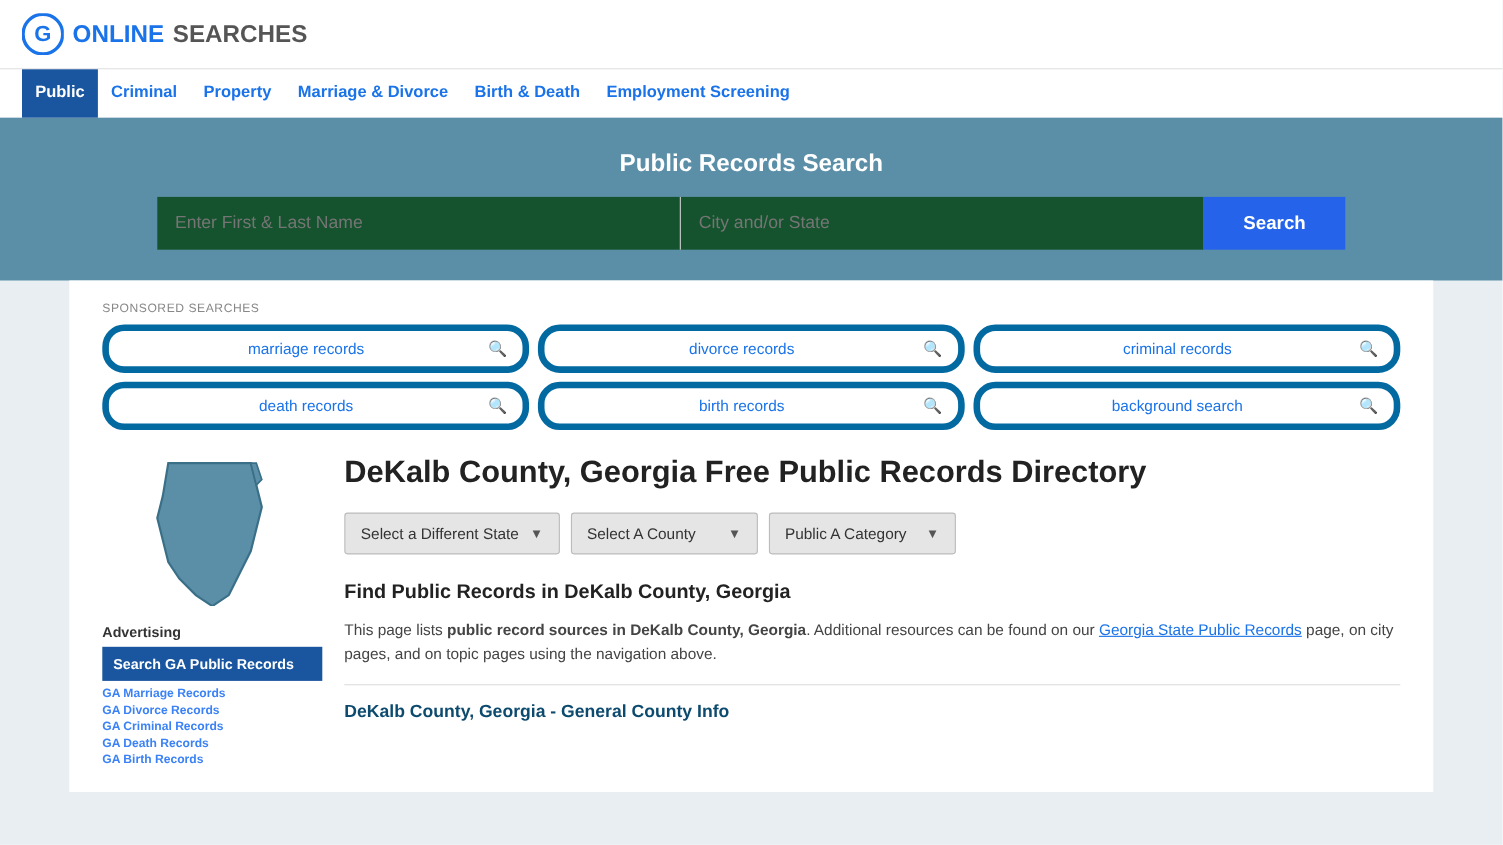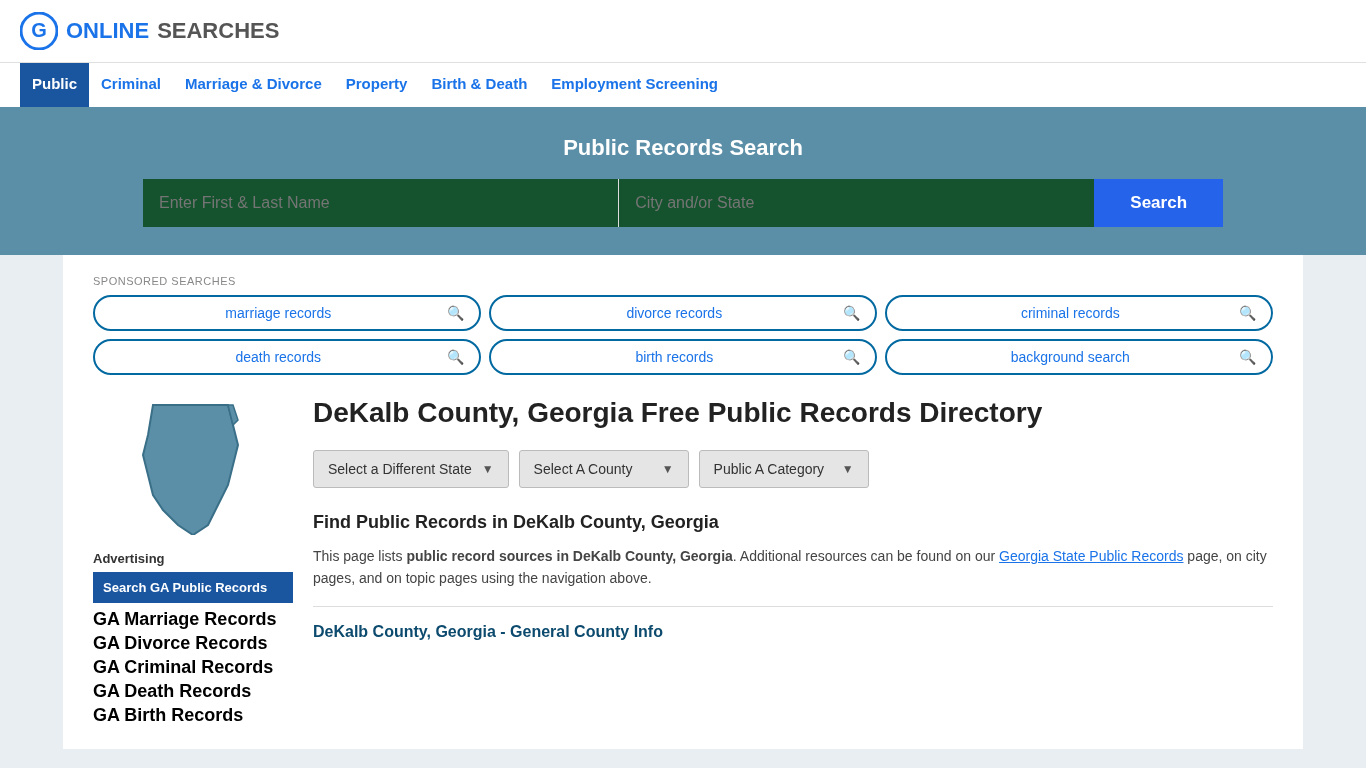--- a/index.html
+++ b/index.html
@@ -115,21 +115,21 @@
       letter-spacing: 0.5px;
       margin-bottom: 8px;
     }
     .sponsored-grid {
       display: grid;
       grid-template-columns: repeat(3, 1fr);
       gap: 8px;
       margin-bottom: 20px;
     }
     .sponsored-item {
-      border: 2px solid #0369a1;
+      border: 6px solid #0369a1;
       border-radius: 20px;
       padding: 8px 14px;
       display: flex;
       align-items: flex-start;
       justify-content: space-between;
       cursor: pointer;
     }
     .sponsored-item a {
       color: #1a73e8;
       text-decoration: none;
@@ -171,22 +171,22 @@
       font-size: 13px;
       font-weight: 700;
       cursor: pointer;
       margin-bottom: 4px;
     }
     .sidebar-links {
       margin-top: 6px;
     }
     .sidebar-links a {
       display: block;
-      color: #000000;
-      font-size: 18px;
+      color: #3b82f6;
+      font-size: 11px;
       text-decoration: none;
       font-weight: 700;
       margin-bottom: 3px;
     }
 
     
     .main-content {
       flex: 1;
     }
     .page-title {
@@ -263,22 +263,22 @@
       <text x="19" y="25" text-anchor="middle" font-size="20" font-weight="900" fill="#1a73e8">G</text>
     </svg>
     <span class="logo-text-online">ONLINE</span>
       <span class="logo-text-searches">SEARCHES</span>
   </div>
 </div>
 
 <nav>
   <a href="#" class="active">Public</a>
   <a href="#">Criminal</a>
+  <a href="#">Property</a>
   <a href="#">Marriage &amp; Divorce</a>
-  <a href="#">Property</a>
   <a href="#">Birth &amp; Death</a>
   <a href="#">Employment Screening</a>
 </nav>
 
 <div class="search-banner">
   <h2>Public Records Search</h2>
   <div class="search-form">
     <input type="text" placeholder="Enter First &amp; Last Name" style="">
     <input type="text" placeholder="City and/or State" style="">
     <button>Search</button>

